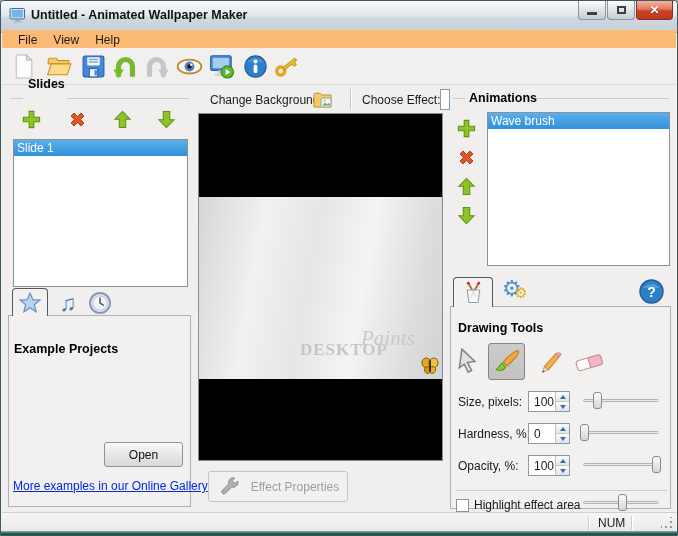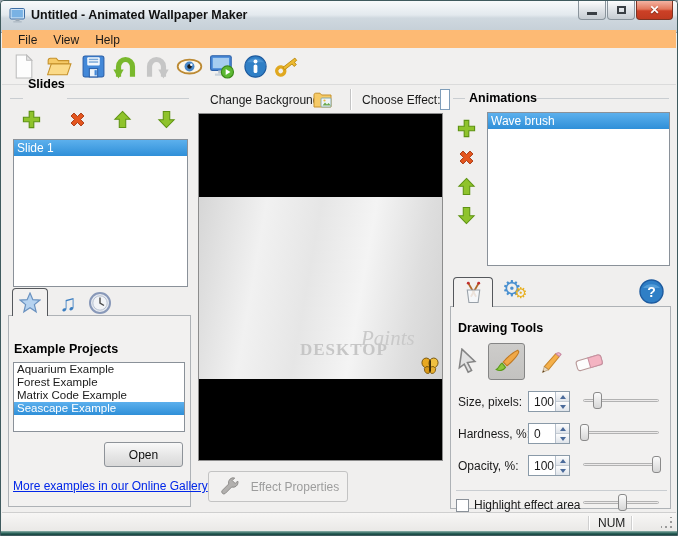--- a/index.html
+++ b/index.html
@@ -236,26 +236,20 @@
   <div class="tab-plain" style="left:85px;top:289px;width:28px;height:26px">
     <svg width="24" height="24" viewBox="0 0 24 24">
       <circle cx="12" cy="12" r="10" fill="#e6eaf0" stroke="#8898b8" stroke-width="2"></circle>
       <circle cx="12" cy="12" r="7.2" fill="#f2f4f7" stroke="#b8c2d2"></circle>
       <path d="M12 6.5V12l4 2.5" fill="none" stroke="#4a4a4a" stroke-width="1.4"></path>
     </svg>
     </div>
 
   <div class="tabpanel" style="left:7px;top:314px;width:183px;height:192px"></div>
   <span class="abs grp-title" style="left:13px;top:341px;z-index:2">Example Projects</span>
-  <div class="abs listbox" style="left:12px;top:361px;width:172px;height:70px;z-index:2;font-size:11.5px">
-    <div class="lrow" style="height:13px;line-height:13px">Aquarium Example</div>
-    <div class="lrow" style="height:13px;line-height:13px">Forest Example</div>
-    <div class="lrow" style="height:13px;line-height:13px">Matrix Code Example</div>
-    <div class="lrow sel" style="height:13px;line-height:13px">Seascape Example</div>
-  </div>
   <div class="abs pushbtn" style="left:103px;top:441px;width:79px;height:25px;z-index:2">Open</div>
   <a class="abs link" style="left:12px;top:478px;z-index:2">More examples in our Online Gallery</a>
 
   <span class="abs" style="left:209px;top:92px">Change Background</span>
   <span class="abs" style="left:312px;top:89px">
     <svg width="20" height="19" viewBox="0 0 20 19">
       <path d="M1 5c0-1 .6-1.8 1.6-1.8H7l1.6 1.8H18v12H1z" fill="#f6ca66" stroke="#c6922c"></path>
       <rect x="8" y="8" width="10" height="9" rx="1" fill="#eef4f8" stroke="#8aa"></rect>
       <path d="M9.5 15.5l2.5-3 2 2 1.5-1.5 2.5 2.5z" fill="#6aa84f"></path>
         <circle cx="11.5" cy="10.5" r="1.1" fill="#e8b832"></circle>

